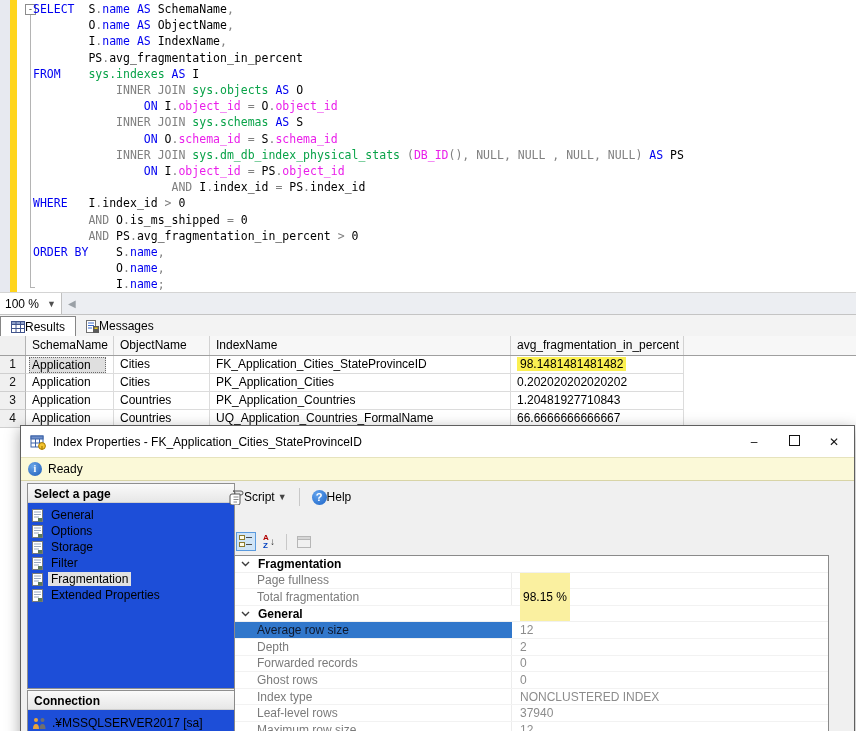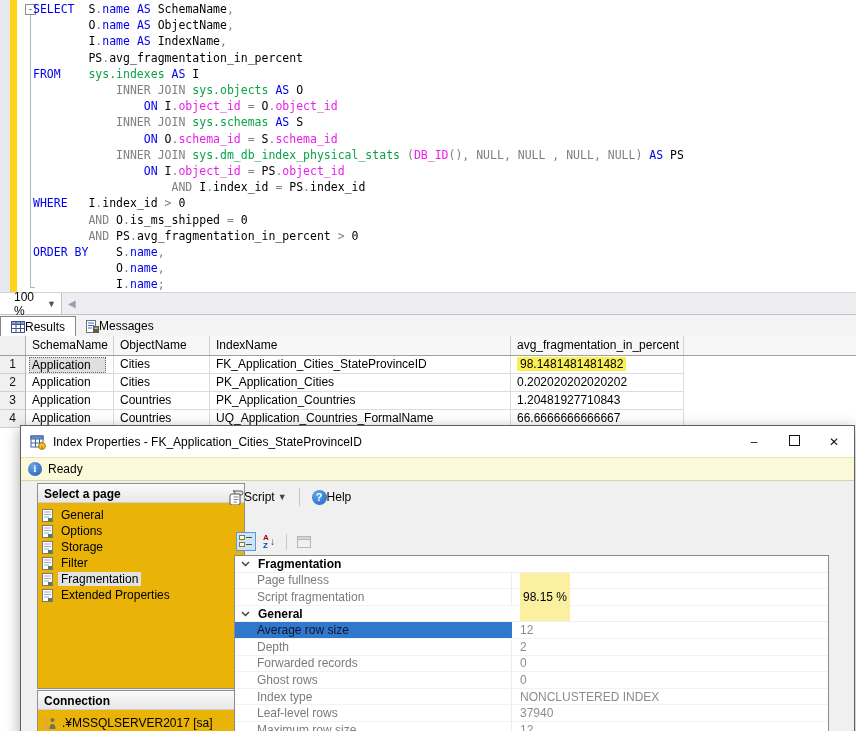--- a/index.html
+++ b/index.html
@@ -15,21 +15,21 @@
   .fold-line{position:absolute;left:30px;top:15px;width:1px;height:272px;background:#b4b4b4;}
   .fold-tick{position:absolute;left:30px;top:287px;width:5px;height:1px;background:#b4b4b4;}
   #code{position:absolute;left:33px;top:1px;white-space:pre;
         font-family:"DejaVu Sans Mono",monospace;font-size:11.5px;line-height:16.2px;}
   .tk-k{color:#0000f0}.tk-g{color:#808080}.tk-s{color:#0aa349}.tk-m{color:#ea1eea}.tk-t{color:#000}
 
   
   #ed-status{position:absolute;left:0;top:292px;width:856px;height:23px;background:#eceef2;
              border-top:1px solid #d4d4d4;border-bottom:1px solid #c4c4c4;display:flex;align-items:center;box-sizing:border-box;}
   #zoom-box{display:flex;align-items:center;height:100%;background:#fff;border-right:1px solid #c0c0c0;width:62px;box-sizing:border-box;}
-  #zoom-box .zv{padding-left:14px;flex:1;}
+  #zoom-box .zv{padding-left:5px;flex:1;}
   #zoom-box .za{width:14px;color:#505050;font-size:9px;}
   .hscroll-arrow{margin-left:6px;color:#9aa0a6;font-size:10px;}
 
   
   #tabstrip{position:absolute;left:0;top:315px;width:856px;height:21px;background:#f3f3f3;display:flex;align-items:flex-end;}
   .tab{display:flex;align-items:center;height:20px;padding:0 10px;box-sizing:border-box;}
   .tab.active{background:#fff;border:1px solid #868686;border-bottom:none;}
   .tab .lbl{color:#000;}
 
   
@@ -52,21 +52,21 @@
   #dlg-titlebar{height:31px;background:#fff;display:flex;align-items:center;padding-left:9px;}
   #dlg-title{margin-left:7px;flex:1;}
   .winbtn{width:40px;text-align:center;font-size:12px;color:#111;}
   .winbtn .maxbox{display:inline-block;width:9px;height:9px;border:1px solid #111;}
   #dlg-ready{height:24px;background:#fbf9d8;border-top:1px solid #e6e3bd;border-bottom:1px solid #d8d4a6;
              display:flex;align-items:center;gap:6px;padding-left:7px;box-sizing:border-box;}
   .info-ic{width:14px;height:14px;border-radius:50%;background:radial-gradient(circle at 35% 30%,#6aa6e8,#1c5bb8);
            color:#fff;font:bold 10px/14px "Liberation Serif",serif;text-align:center;}
 
   
-  .side-box{position:absolute;left:16px;width:208px;background:#eab308;border:1px solid #8f8f8f;box-sizing:border-box;}
+  .side-box{position:absolute;left:6px;width:208px;background:#1d4ed8;border:1px solid #8f8f8f;box-sizing:border-box;}
   #side-pages{top:57px;height:206px;}
   #side-conn{top:264px;height:76px;}
   .side-header{height:19px;background:linear-gradient(#fafafa,#e7e7e7);border-bottom:1px solid #cfcfcf;
                font-weight:bold;padding:3px 0 0 6px;box-sizing:border-box;}
   .page-item{display:flex;align-items:center;gap:5px;height:16px;padding-left:4px;cursor:default;}
   .page-item.sel span{background:#e2e2e2;}
   .page-item span{padding:0 3px;}
   #pages-list{padding-top:4px;}
   #conn-item{display:flex;align-items:center;gap:5px;padding:6px 0 0 4px;}
 
@@ -343,21 +343,21 @@
             <svg class="chev" width="9" height="6" viewBox="0 0 9 6">
               <polyline points="1,1 4.5,4.5 8,1" fill="none" stroke="#3c3c3c" stroke-width="1.4"></polyline>
             </svg>
             <span>Fragmentation</span>
           </div>
           <div class="prow pdata">
             <div class="plabel">Page fullness</div>
             <div class="pvalue">60.74 %</div>
           </div>
           <div class="prow pdata">
-            <div class="plabel">Script fragmentation</div>
+            <div class="plabel">Total fragmentation</div>
             <div class="pvalue"><span class="phl">98.15 %</span></div>
           </div>
           <div class="prow pcat">
             <svg class="chev" width="9" height="6" viewBox="0 0 9 6">
               <polyline points="1,1 4.5,4.5 8,1" fill="none" stroke="#3c3c3c" stroke-width="1.4"></polyline>
             </svg>
             <span>General</span>
           </div>
           <div class="prow pdata psel">
             <div class="plabel">Average row size</div>

